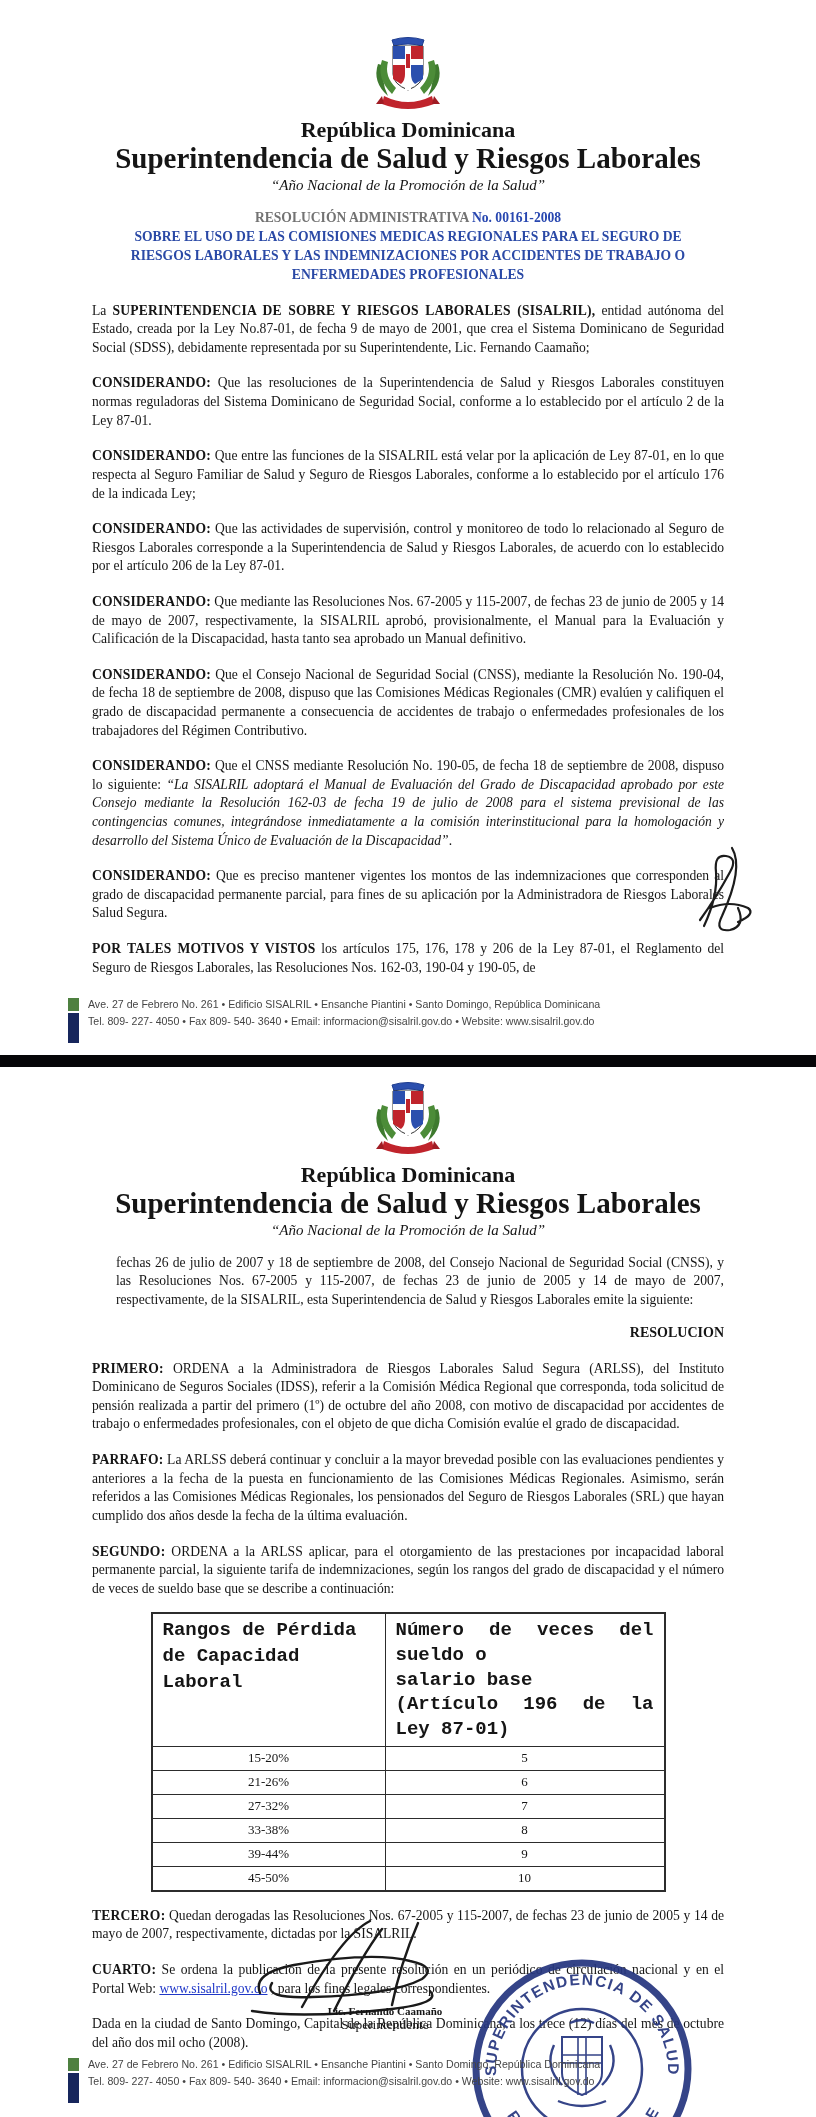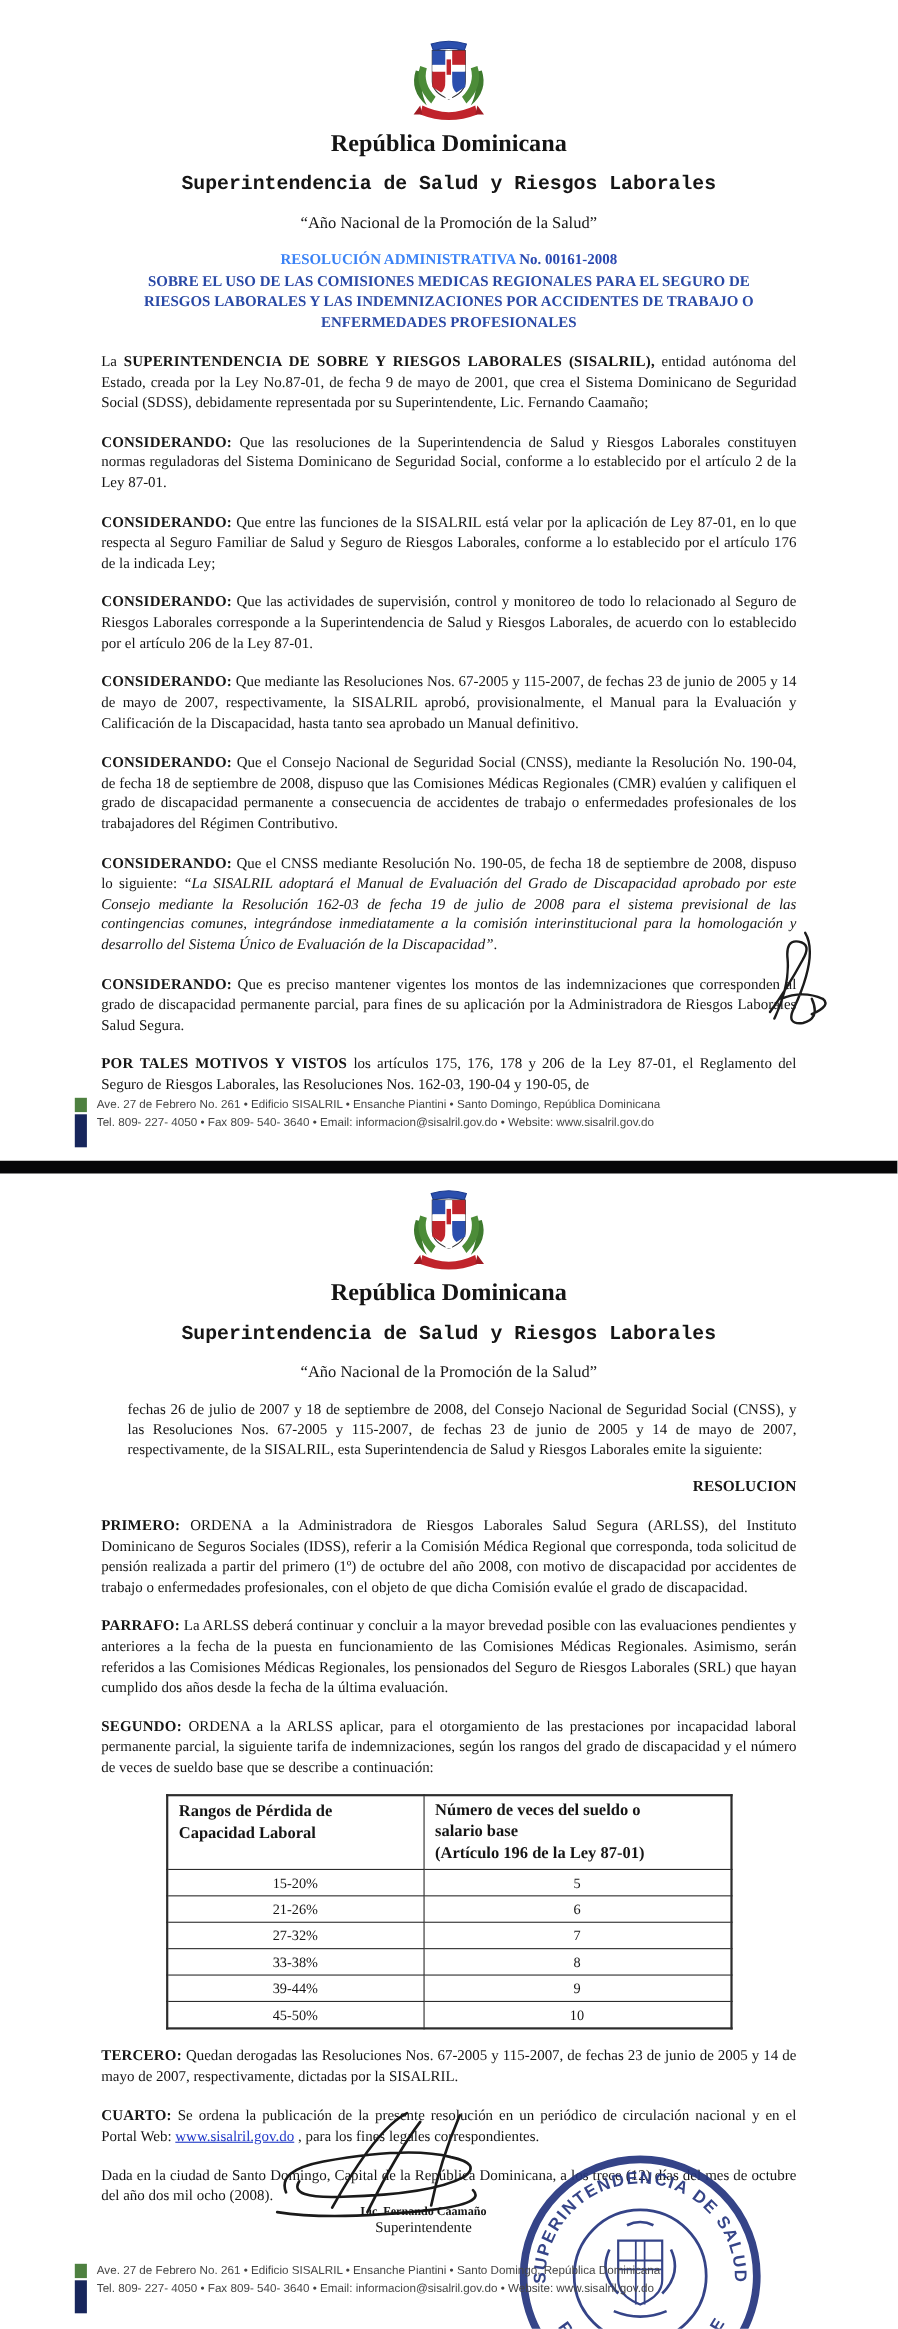--- a/index.html
+++ b/index.html
@@ -12,40 +12,40 @@
   .page-1{height:1055px;}
   .page-2{height:1050px;}
   .page-divider{height:12px;background:#060608;width:100%;}
 
   
   .doc-header{text-align:center;}
   .page-1 .doc-header{padding-top:34px;}
   .page-2 .doc-header{padding-top:12px;}
   .coa{display:block;margin:0 auto;}
   .country{font-size:22px;font-weight:bold;margin:3px 0 0;line-height:1.15;}
-  .org{font-size:18px;font-weight:bold;margin:16px;line-height:1.15;font-family:Liberation Mono, monospace;}
-  .motto{font-size:15px;margin:1px 0 0;}
+  .org{font-size:29px;font-weight:bold;margin:0;line-height:1.15;}
+  .motto{font-style:italic;font-size:15px;margin:1px 0 0;}
 
   
   .title-block{text-align:center;margin-top:15px;font-weight:bold;font-size:13.6px;line-height:1.38;}
-  .title-line .t-dark{color:#3b82f6;}
+  .title-line .t-dark{color:#737373;}
   .title-line .t-blue{color:#2847b0;}
   .subject{color:#2a49a6;width:610px;margin:1px auto 0;}
 
   
   .content{padding:0 92px;text-align:justify;font-size:13.6px;line-height:1.37;}
   .para{margin:17px 0 0;}
   .para strong{letter-spacing:.2px;}
   .center-head{text-align:right;font-weight:bold;margin:14px 0 0;font-size:14px;}
   .weblink{color:#2038c8;text-decoration:underline;cursor:pointer;}
 
   
   .tarifa{border-collapse:collapse;margin:14px auto 0;border:2px solid #2c2c2c;font-size:13px;}
   .tarifa th,.tarifa td{border:1px solid #2c2c2c;padding:2px 8px;}
-  .tarifa th{font-size:15px;vertical-align:top;}
+  .tarifa th{font-size:19px;vertical-align:top;font-family:Liberation Mono, monospace;}
   .tarifa .th-left{width:212px;text-align:left;line-height:1.35;padding:4px 10px;}
   .tarifa .th-right{width:258px;white-space:pre-line;line-height:1.3;padding:4px 10px;}
   .tarifa td{text-align:center;height:19px;}
 
   
   .footer{position:absolute;left:68px;display:flex;gap:9px;align-items:flex-start;}
   .page-1 .footer{bottom:12px;}
   .page-2 .footer{bottom:14px;}
   .footer-blocks{display:flex;flex-direction:column;gap:2px;padding-top:2px;}
   .blk-green{width:11px;height:13px;background:#4e8040;}

